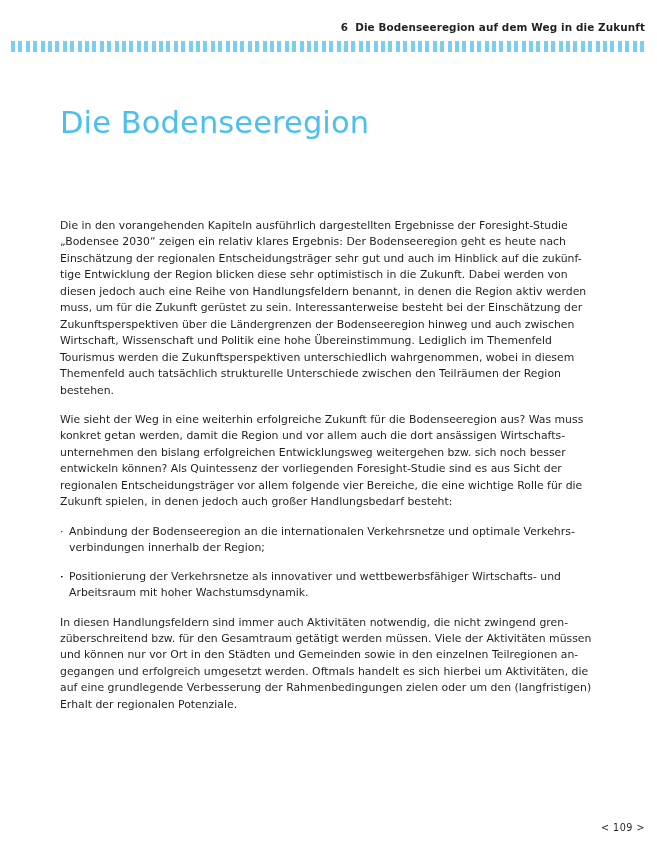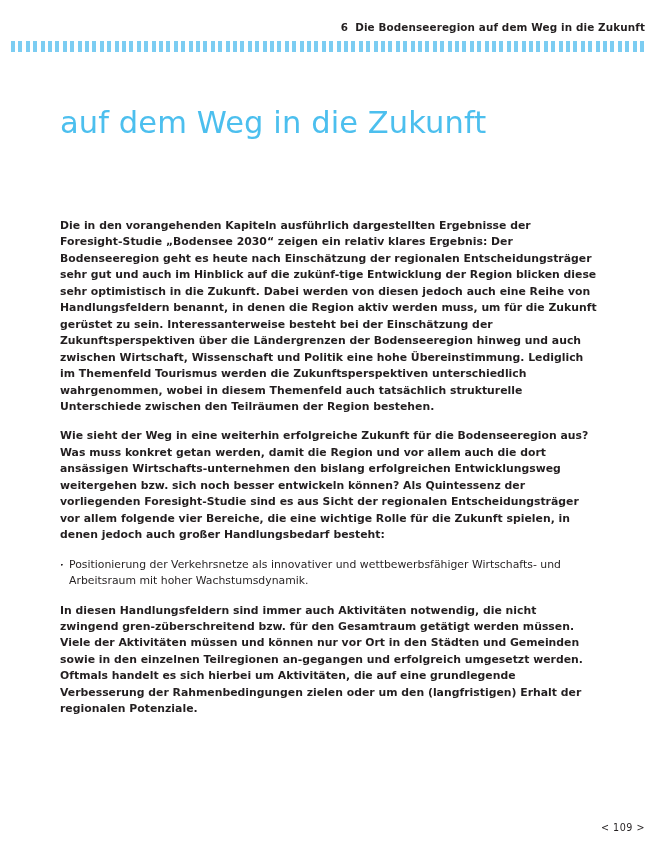--- a/index.html
+++ b/index.html
@@ -82,21 +82,20 @@
     width: 537px;
     font-size: 10.85px;
     line-height: 16.45px;
     color: #231f20;
     letter-spacing: 0.01px;
   }
   .content p.para {
     margin: 0 0 13px 0;
     text-align: left;
     hyphens: manual;
-    font-weight: bold;
   }
   .content p.para:last-child {
     margin-bottom: 0;
   }
 
   ul.bullets {
     list-style: none;
     margin: 3px 0 9px 0;
     padding: 0;
   }
@@ -134,32 +133,33 @@
 
 <div class="page">
 
   <div class="running-head">
     <span class="rh-num">6</span><span>Die Bodenseeregion auf dem Weg in die Zukunft</span>
   </div>
 
   <div class="dash-rule"></div>
 
   <h1 class="doc-title">
-    <span class="tl">auf dem Weg in die Zukunft</span>
+    <span class="tl">Die Bodenseeregion</span>
   </h1>
 
   <div class="content">
 
     <p class="para">Die in den vorangehenden Kapiteln ausführlich dargestellten Ergebnisse der Foresight-Studie „Bodensee 2030“ zeigen ein relativ klares Ergebnis: Der Bodenseeregion geht es heute nach Einschätzung der regionalen Entscheidungsträger sehr gut und auch im Hinblick auf die zukünf-tige Entwicklung der Region blicken diese sehr optimistisch in die Zukunft. Dabei werden von diesen jedoch auch eine Reihe von Handlungsfeldern benannt, in denen die Region aktiv werden muss, um für die Zukunft gerüstet zu sein. Interessanterweise besteht bei der Einschätzung der Zukunftsperspektiven über die Ländergrenzen der Bodenseeregion hinweg und auch zwischen Wirtschaft, Wissenschaft und Politik eine hohe Übereinstimmung. Lediglich im Themenfeld Tourismus werden die Zukunftsperspektiven unterschiedlich wahrgenommen, wobei in diesem Themenfeld auch tatsächlich strukturelle Unterschiede zwischen den Teilräumen der Region bestehen.</p>
 
     <p class="para">Wie sieht der Weg in eine weiterhin erfolgreiche Zukunft für die Bodenseeregion aus? Was muss konkret getan werden, damit die Region und vor allem auch die dort ansässigen Wirtschafts-unternehmen den bislang erfolgreichen Entwicklungsweg weitergehen bzw. sich noch besser entwickeln können? Als Quintessenz der vorliegenden Foresight-Studie sind es aus Sicht der regionalen Entscheidungsträger vor allem folgende vier Bereiche, die eine wichtige Rolle für die Zukunft spielen, in denen jedoch auch großer Handlungsbedarf besteht:</p>
 
     <ul class="bullets">
       <li>
         <span class="bullet-dot">·</span>
+        <span>Anbindung der Bodenseeregion an die internationalen Verkehrsnetze und optimale Verkehrs-verbindungen innerhalb der Region;</span>
       </li>
       <li>
         <span class="bullet-dot">·</span>
       </li>
       <li>
         <span class="bullet-dot">·</span>
       </li>
       <li>
         <span class="bullet-dot">·</span>
         <span>Positionierung der Verkehrsnetze als innovativer und wettbewerbsfähiger Wirtschafts- und Arbeitsraum mit hoher Wachstumsdynamik.</span>

